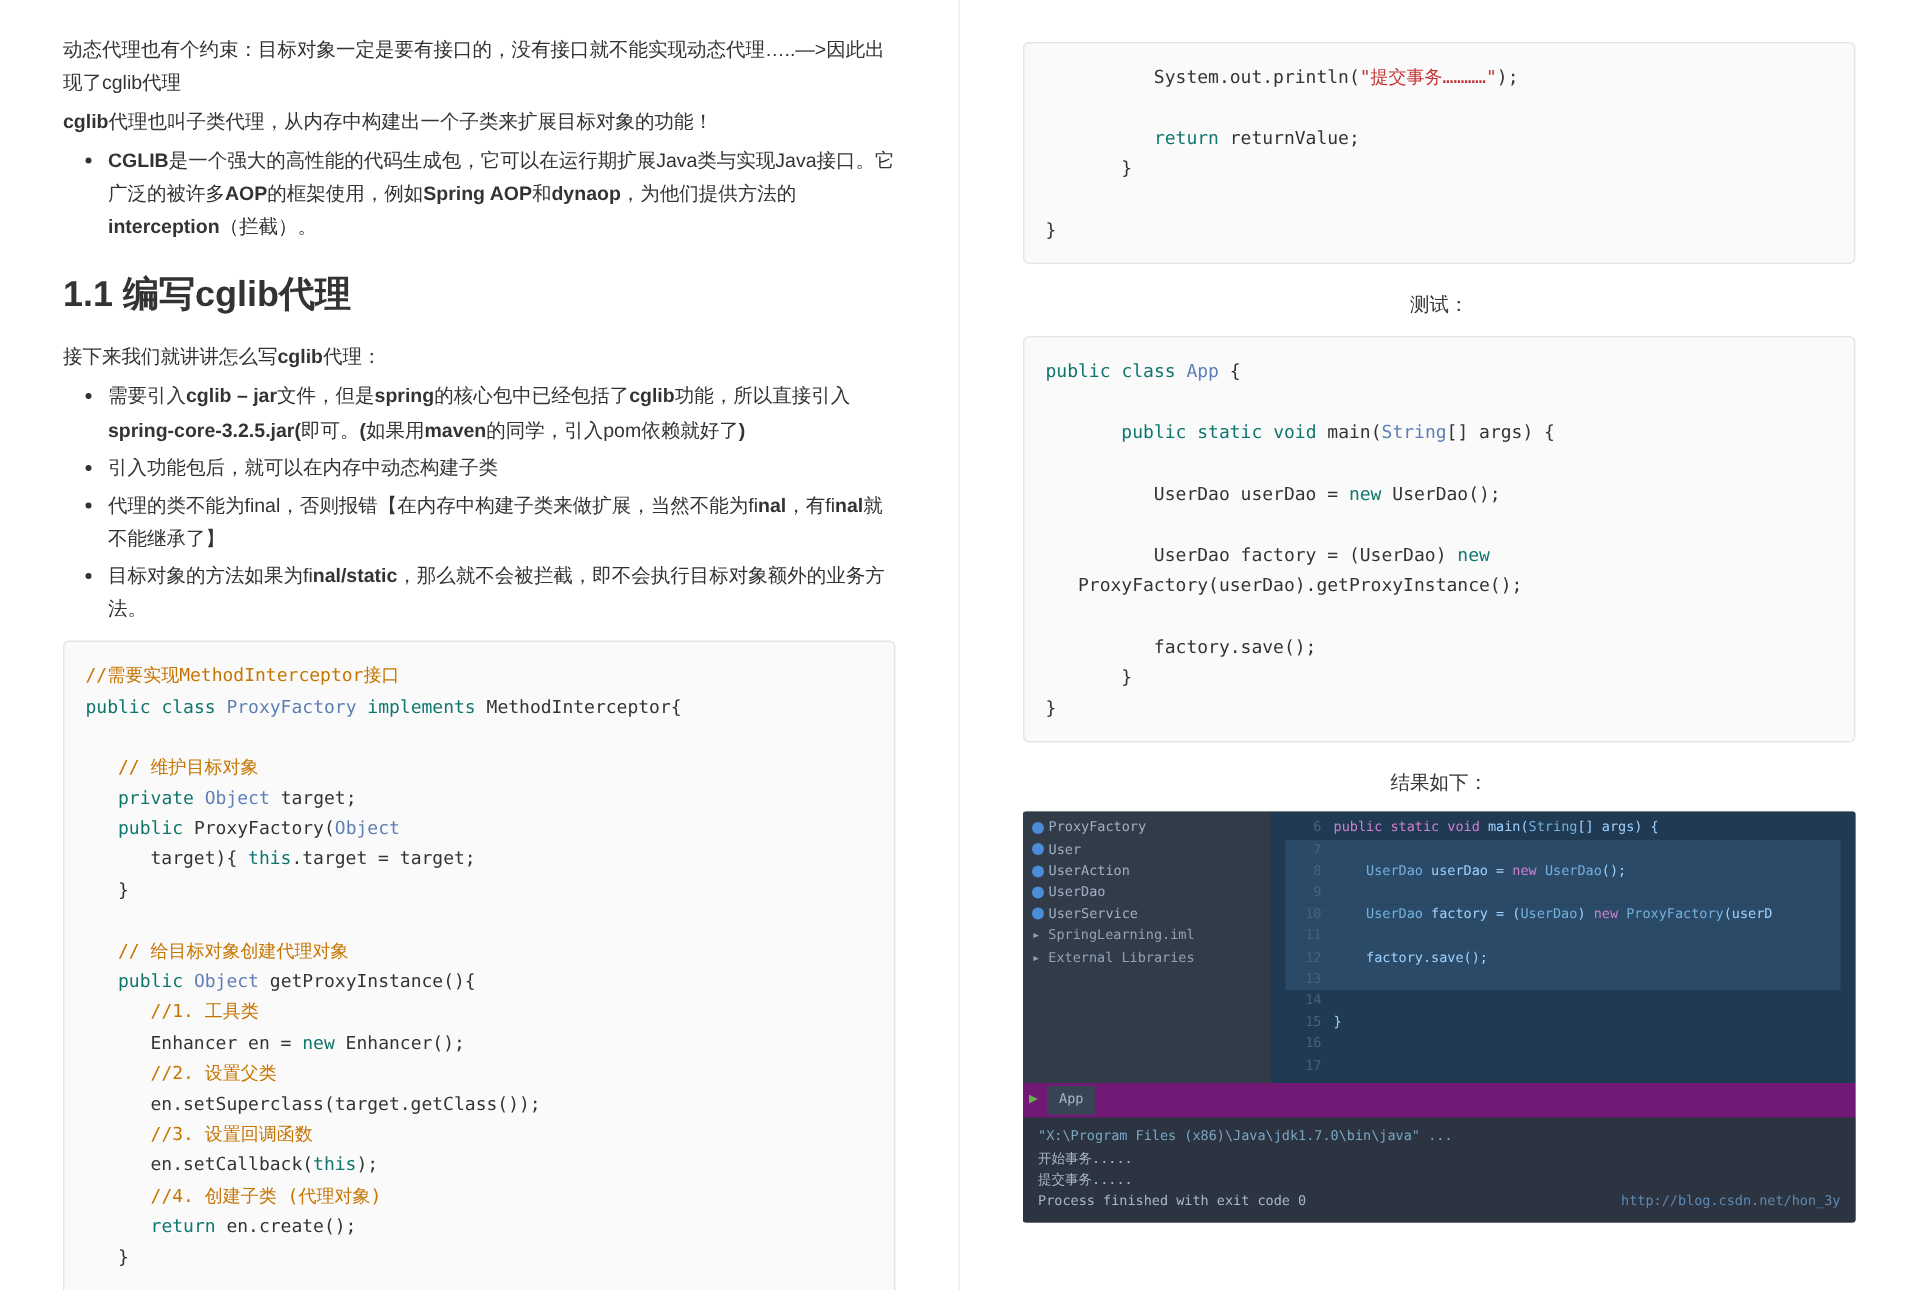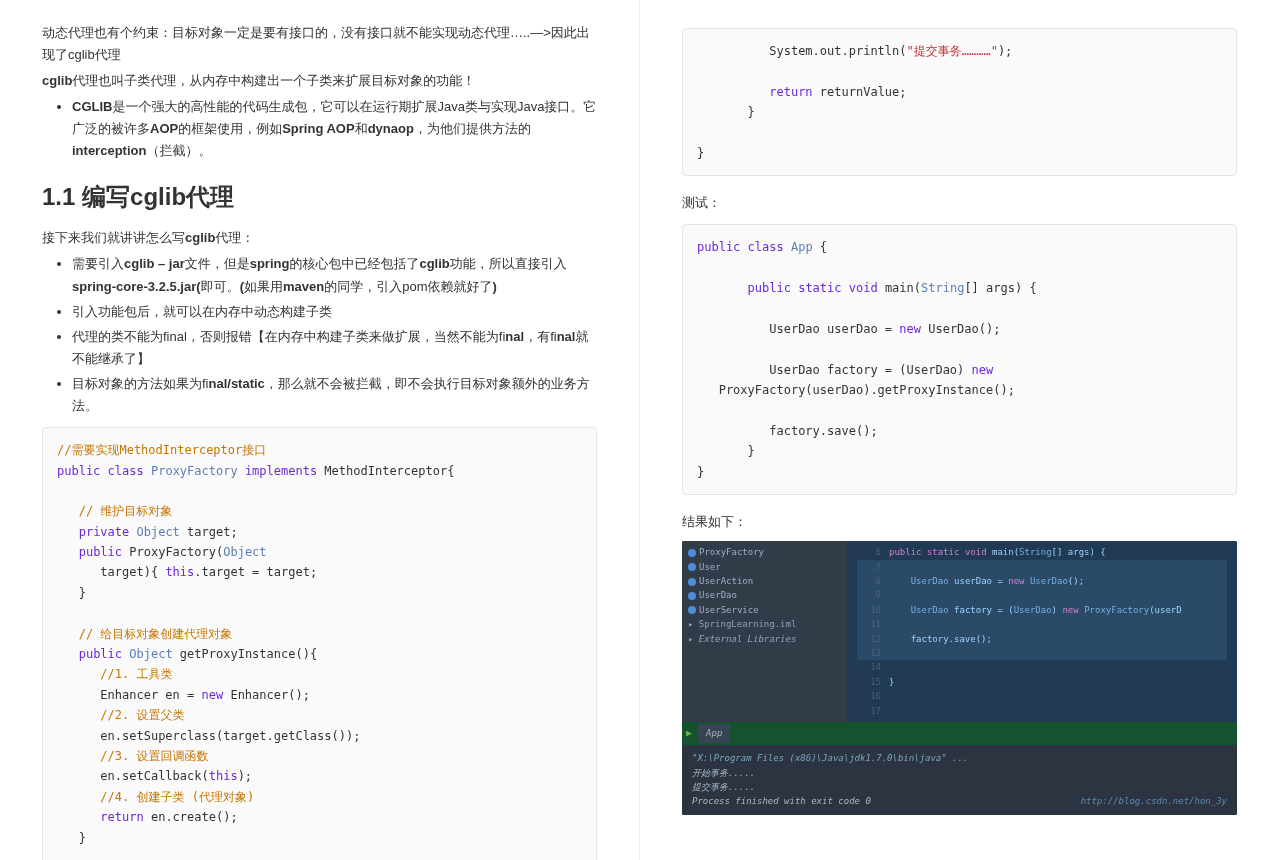--- a/index.html
+++ b/index.html
@@ -7,37 +7,37 @@
 .page-container{display:flex;width:1279px;min-height:860px;}
 .column{flex:1;padding:18px 42px;}
 .col-left{border-right:1px solid #eee;}
 p{margin:4px 0;}
 b,strong{font-weight:700;}
 h2{font-size:24px;font-weight:700;margin:14px 0 10px 0;}
 ul{margin:2px 0;padding-left:30px;}
 li{margin:3px 0;}
 .bullet{list-style:disc;}
 .code-block{background:#fafafa;border:1px solid #e5e5e5;border-radius:4px;padding:12px 14px;margin:10px 0;font-family:Consolas,Monaco,monospace;font-size:12px;line-height:1.7;white-space:pre;overflow-x:auto;}
-.kw{color:#6d28d9;}
+.kw{color:#0f766e;}
 .type{color:#5E7FB5;}
 .str{color:#c43434;}
 .cmt{color:#c67500;}
-.section-label{margin:16px 0 8px 0;}
+.section-label{margin:16px 0 8px 0;text-align:center;}
 .ide-shot{background:#2b3440;border-radius:2px;margin-top:8px;font-family:Consolas,Monaco,monospace;font-size:10px;color:#a8b3c0;overflow:hidden;}
 .ide-top{display:flex;}
 .ide-tree{width:165px;background:#323b48;padding:4px 6px;font-size:9px;line-height:1.6;}
 .ide-tree .tree-item{color:#9fb0c5;white-space:nowrap;}
 .ide-tree .tree-dot{display:inline-block;width:8px;height:8px;border-radius:50%;background:#4c8dd9;margin-right:3px;vertical-align:middle;}
 .ide-editor{flex:1;background:#1f3a52;padding:4px 10px;color:#9fd2ff;font-size:9px;line-height:1.6;}
 .ide-editor .gutter{display:inline-block;width:32px;text-align:right;color:#4a6277;padding-right:8px;}
 .ide-editor .ln{white-space:pre;}
 .ide-editor .hl{background:#2a4a68;}
 .ide-kw{color:#d07fd0;}
 .ide-type{color:#74b0df;}
-.ide-bottom{background:#14532d;font-style:italic;}
+.ide-bottom{background:#701a75;}
 .ide-tab{background:#364453;color:#a7b6c5;padding:2px 8px;font-size:9px;display:inline-block;}
 .ide-console{background:#2b3440;padding:6px 10px;font-size:9px;color:#a9b8c6;line-height:1.6;}
 .ide-console .row{white-space:pre;}
 .ide-console .url{color:#5e89b3;float:right;}
 </style>
 </head>
 <body>
 
 <div class="page-container">
 
@@ -124,21 +124,21 @@
 
 <div class="ide-shot">
   <div class="ide-top">
     <div class="ide-tree" id="ide-tree">
             <div class="tree-item"><span class="tree-dot"></span>ProxyFactory</div>
             <div class="tree-item"><span class="tree-dot"></span>User</div>
             <div class="tree-item"><span class="tree-dot"></span>UserAction</div>
             <div class="tree-item"><span class="tree-dot"></span>UserDao</div>
             <div class="tree-item"><span class="tree-dot"></span>UserService</div>
             <div class="tree-item" style="color: rgb(143, 163, 184);">▸ SpringLearning.iml</div>
-            <div class="tree-item" style="color: rgb(143, 163, 184); font-style: italic;">▸ External Libraries</div>
+            <div class="tree-item" style="color: rgb(143, 163, 184);">▸ External Libraries</div>
           </div>
     <div class="ide-editor" id="ide-editor">
             <div class="ln"><span class="gutter">6</span><span class="ide-kw">public</span> <span class="ide-kw">static</span> <span class="ide-kw">void</span> main(<span class="ide-type">String</span>[] args) {</div>
             <div class="ln hl"><span class="gutter">7</span></div>
             <div class="ln hl"><span class="gutter">8</span>    <span class="ide-type">UserDao</span> userDao = <span class="ide-kw">new</span> <span class="ide-type">UserDao</span>();</div>
             <div class="ln hl"><span class="gutter">9</span></div>
             <div class="ln hl"><span class="gutter">10</span>    <span class="ide-type">UserDao</span> factory = (<span class="ide-type">UserDao</span>) <span class="ide-kw">new</span> <span class="ide-type">ProxyFactory</span>(userD</div>
             <div class="ln hl"><span class="gutter">11</span></div>
             <div class="ln hl"><span class="gutter">12</span>    factory.save();</div>
             <div class="ln hl"><span class="gutter">13</span></div>

